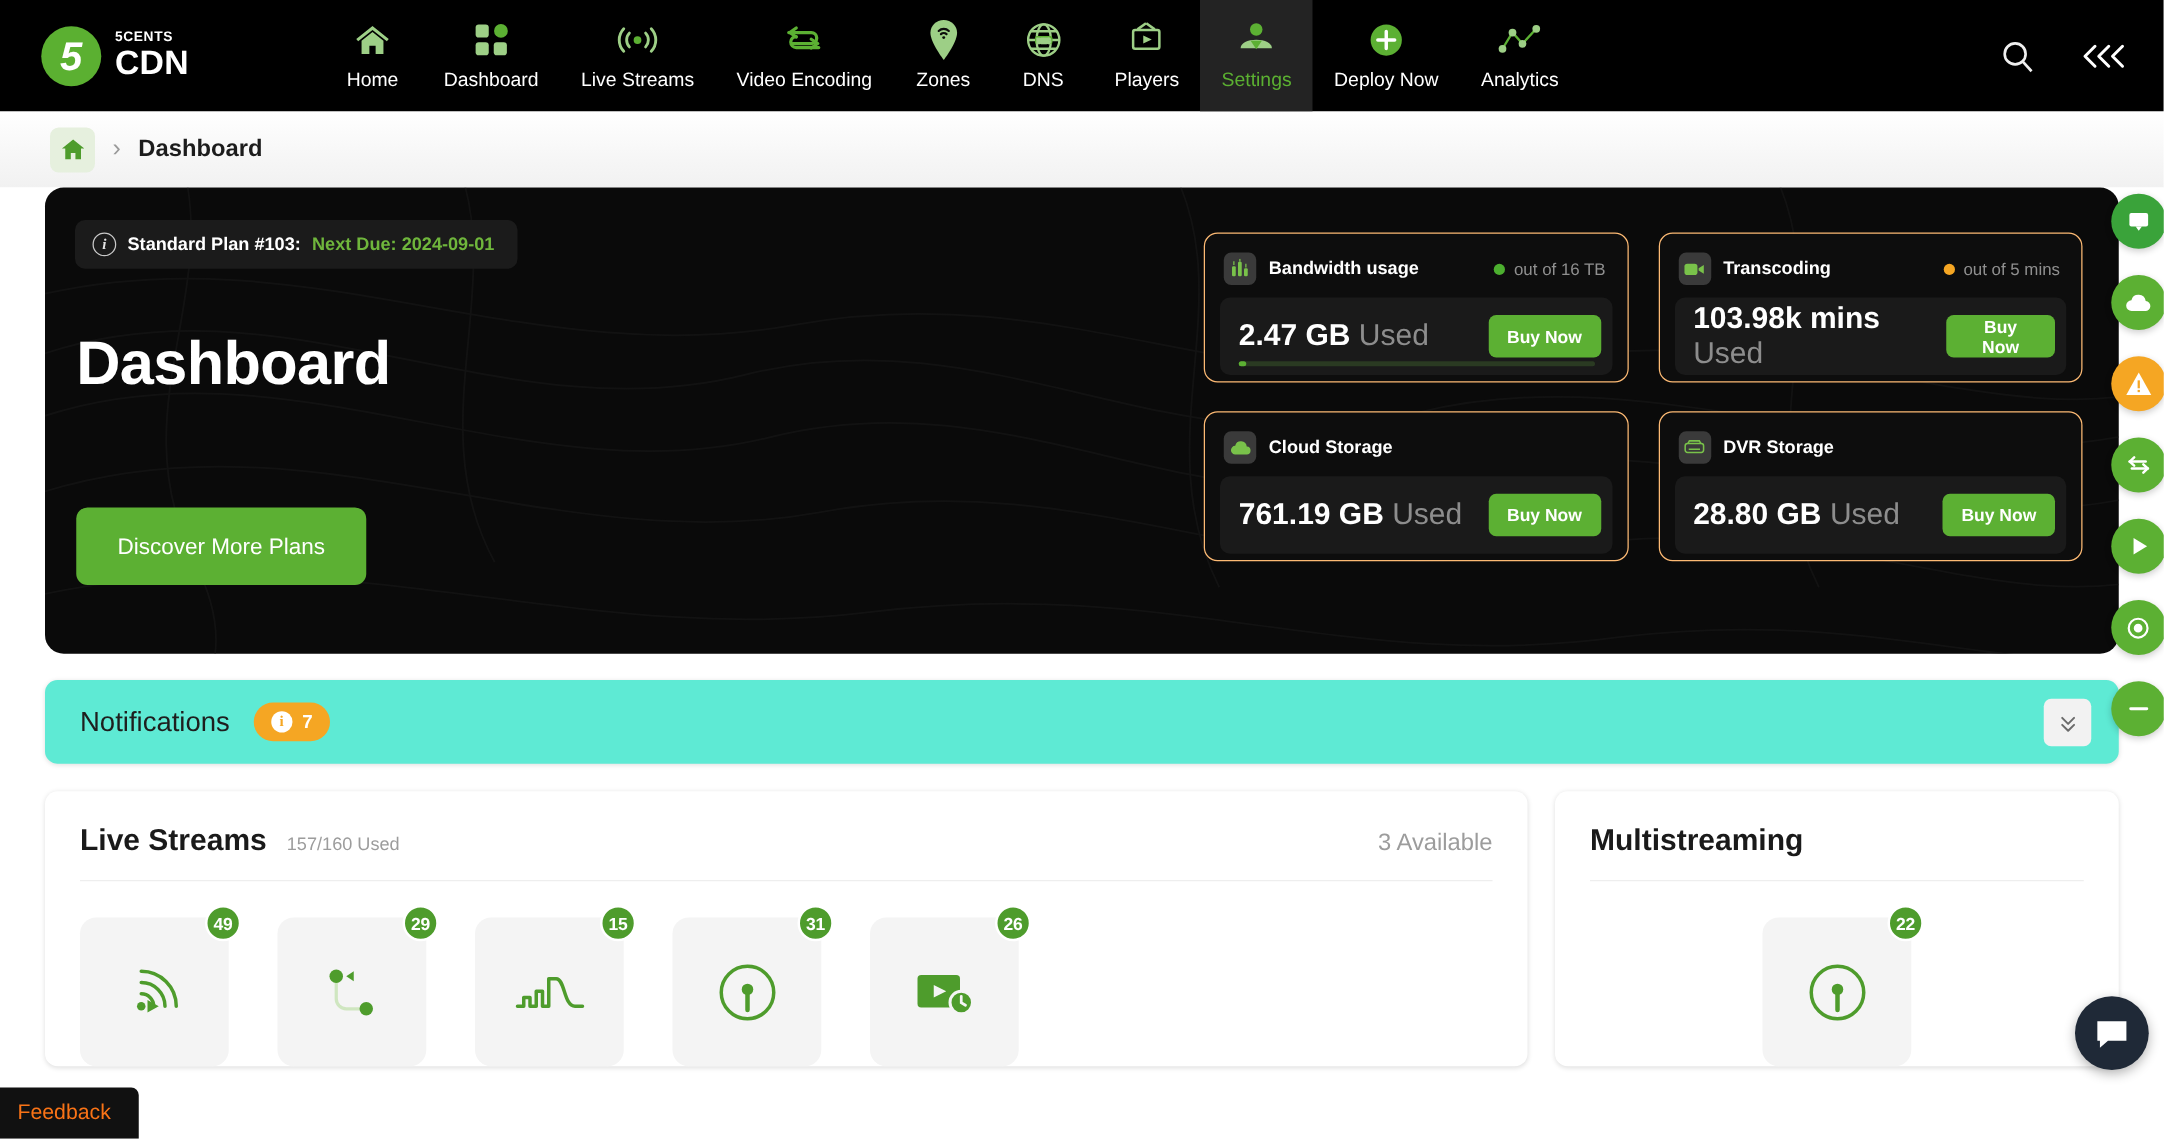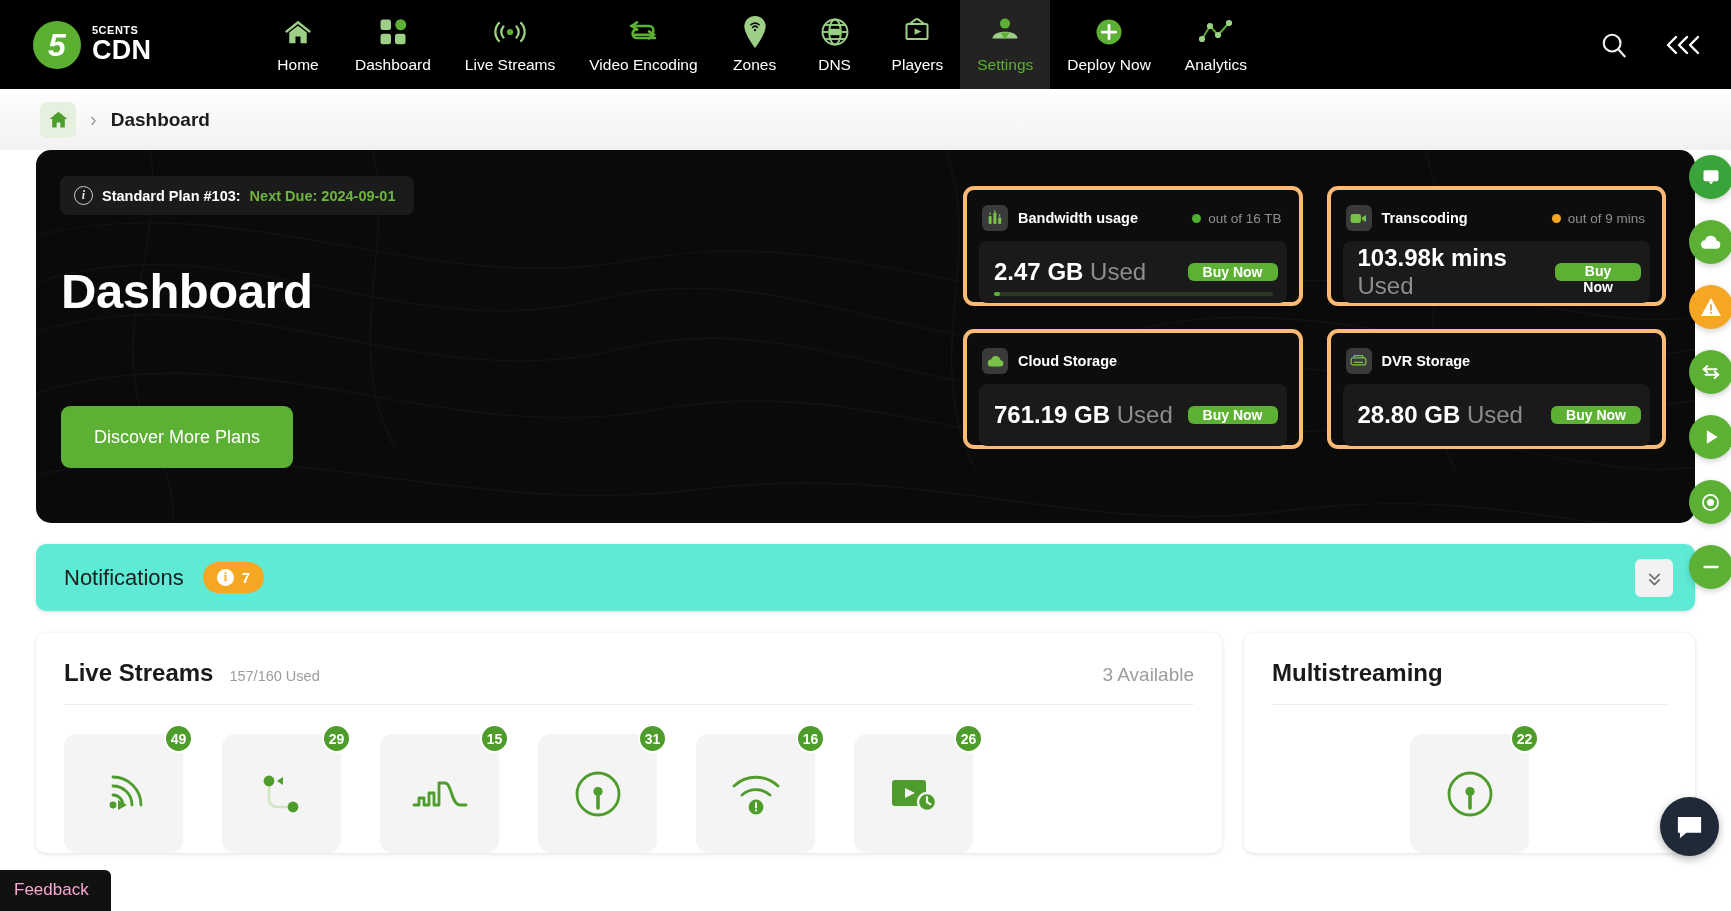--- a/index.html
+++ b/index.html
@@ -118,21 +118,21 @@
 
   
   .usagegrid {
     position:absolute; right:29px; top:36px;
     width: 703px;
     display:grid; grid-template-columns: 1fr 1fr;
     column-gap: 24px; row-gap: 23px;
   }
   .ucard {
     background:#0d0d0d;
-    border:4px solid #fdba74;
+    border:1px solid #fdba74;
     border-radius:11px;
     padding:12px 12px 13px 12px;
     height:120px;
   }
   .ucard-head {
     display:flex; align-items:center; gap:10px;
     padding: 2px 5px 0 3px; height:30px;
   }
   .ucard-ico {
     width:26px;height:26px;border-radius:6px;background:#3a3a3a;
@@ -151,21 +151,21 @@
     display:flex; align-items:center;
     padding: 0 9px 0 15px;
     position:relative;
   }
   .uval { font-size:24px; font-weight:bold; color:#ffffff; }
   .uval .unit { color:#8d8d8d; font-weight:normal; }
   .buy-btn {
     margin-left:auto;
     background:#5cb033; color:#fff;
     border:none; border-radius:6px;
-    height:18px; padding:0 15px;
+    height:34px; padding:0 15px;
     font-size:14px; font-weight:bold; cursor:pointer;
     font-family:"Liberation Sans", sans-serif;
   }
   .uprog {
     position:absolute; left:15px; right:14px; bottom:7px;
     height:4px; border-radius:2px; background:#2a3a22;
   }
   .uprog > i { display:block; height:100%; border-radius:2px; background:#5cb033; }
 
   
@@ -248,21 +248,21 @@
   .chatbtn {
     position:absolute; right:12px; bottom:55px;
     width:59px;height:59px;border-radius:50%;
     background:#1f2937;
     display:flex;align-items:center;justify-content:center;
     cursor:pointer; z-index:35;
     box-shadow:0 3px 9px rgba(0,0,0,.3);
   }
   .feedback {
     position:absolute; left:0; bottom:0;
-    background:#111; color:#f9a8d4;
+    background:#111; color:#f97316;
     font-size:17px; padding:10px 22px 11px 14px;
     border-top-right-radius:6px;
     cursor:pointer; z-index:45;
   }
 </style>
 </head>
 <body>
 
 <div class="topnav">
   <div class="brand">
@@ -477,21 +477,21 @@
     <div class="ucard-head">
       <span class="ucard-ico">
                 <svg width="17" height="15" viewBox="0 0 18 14" fill="#79c24a">
                   <rect x="0.6" y="2.2" width="11" height="9.6" rx="2.4"></rect>
                   <path d="M12.6 6 17 3.2v7.6L12.6 8z"></path>
                 </svg>
               </span>
       <span class="ucard-title">Transcoding</span>
       <span class="ucard-quota">
         <span class="dot" style="background:#f5a623"></span>
-        <span>out of 9 mins</span>
+        <span>out of 5 mins</span>
       </span>
     </div>
     <div class="ucard-body">
       <span class="uval">
         <span>103.98k mins</span>
         <span class="unit">Used</span>
       </span>
       <button class="buy-btn">Buy Now</button>
 
     </div>
@@ -599,32 +599,20 @@
               <svg width="54" height="54" viewBox="0 0 54 54" fill="none" stroke="#4e9c2c" stroke-width="2.8" stroke-linecap="round">
                 <circle cx="27" cy="27" r="21"></circle>
                 <circle cx="27" cy="24.5" r="4.6" fill="#4e9c2c" stroke="none"></circle>
                 <path d="M27 29v12" stroke-width="3.6"></path>
               </svg>
             </div>
     <span class="tile-badge">31</span>
           </div>
           <div class="tile">
             <div class="tile-box">
-              <svg width="56" height="48" viewBox="0 0 56 48" fill="none" stroke="#4e9c2c" stroke-width="2.8" stroke-linecap="round">
-                <path d="M6 16a32 32 0 0 1 44 0"></path>
-                <path d="M14 25a21 21 0 0 1 28 0"></path>
-                <circle cx="28" cy="37" r="7.4" fill="#4e9c2c" stroke="none"></circle>
-                <path d="M28 33v4.4" stroke="#f2f2f2" stroke-width="2"></path>
-                <circle cx="28" cy="40.4" r="1.1" fill="#f2f2f2" stroke="none"></circle>
-              </svg>
-            </div>
-    <span class="tile-badge">16</span>
-          </div>
-          <div class="tile">
-            <div class="tile-box">
               <svg width="56" height="48" viewBox="0 0 56 48" fill="none">
                 <rect x="6" y="10" width="34" height="26" rx="3" fill="#4e9c2c"></rect>
                 <polygon points="19,18 29,23 19,28" fill="#f4f4f4"></polygon>
                 <circle cx="41" cy="32" r="9" fill="#4e9c2c" stroke="#f4f4f4" stroke-width="2.4"></circle>
                 <path d="M41 27v5.2l3.4 2" stroke="#f4f4f4" stroke-width="2.2" stroke-linecap="round"></path>
               </svg>
             </div>
     <span class="tile-badge">26</span>
           </div>
         </div>

